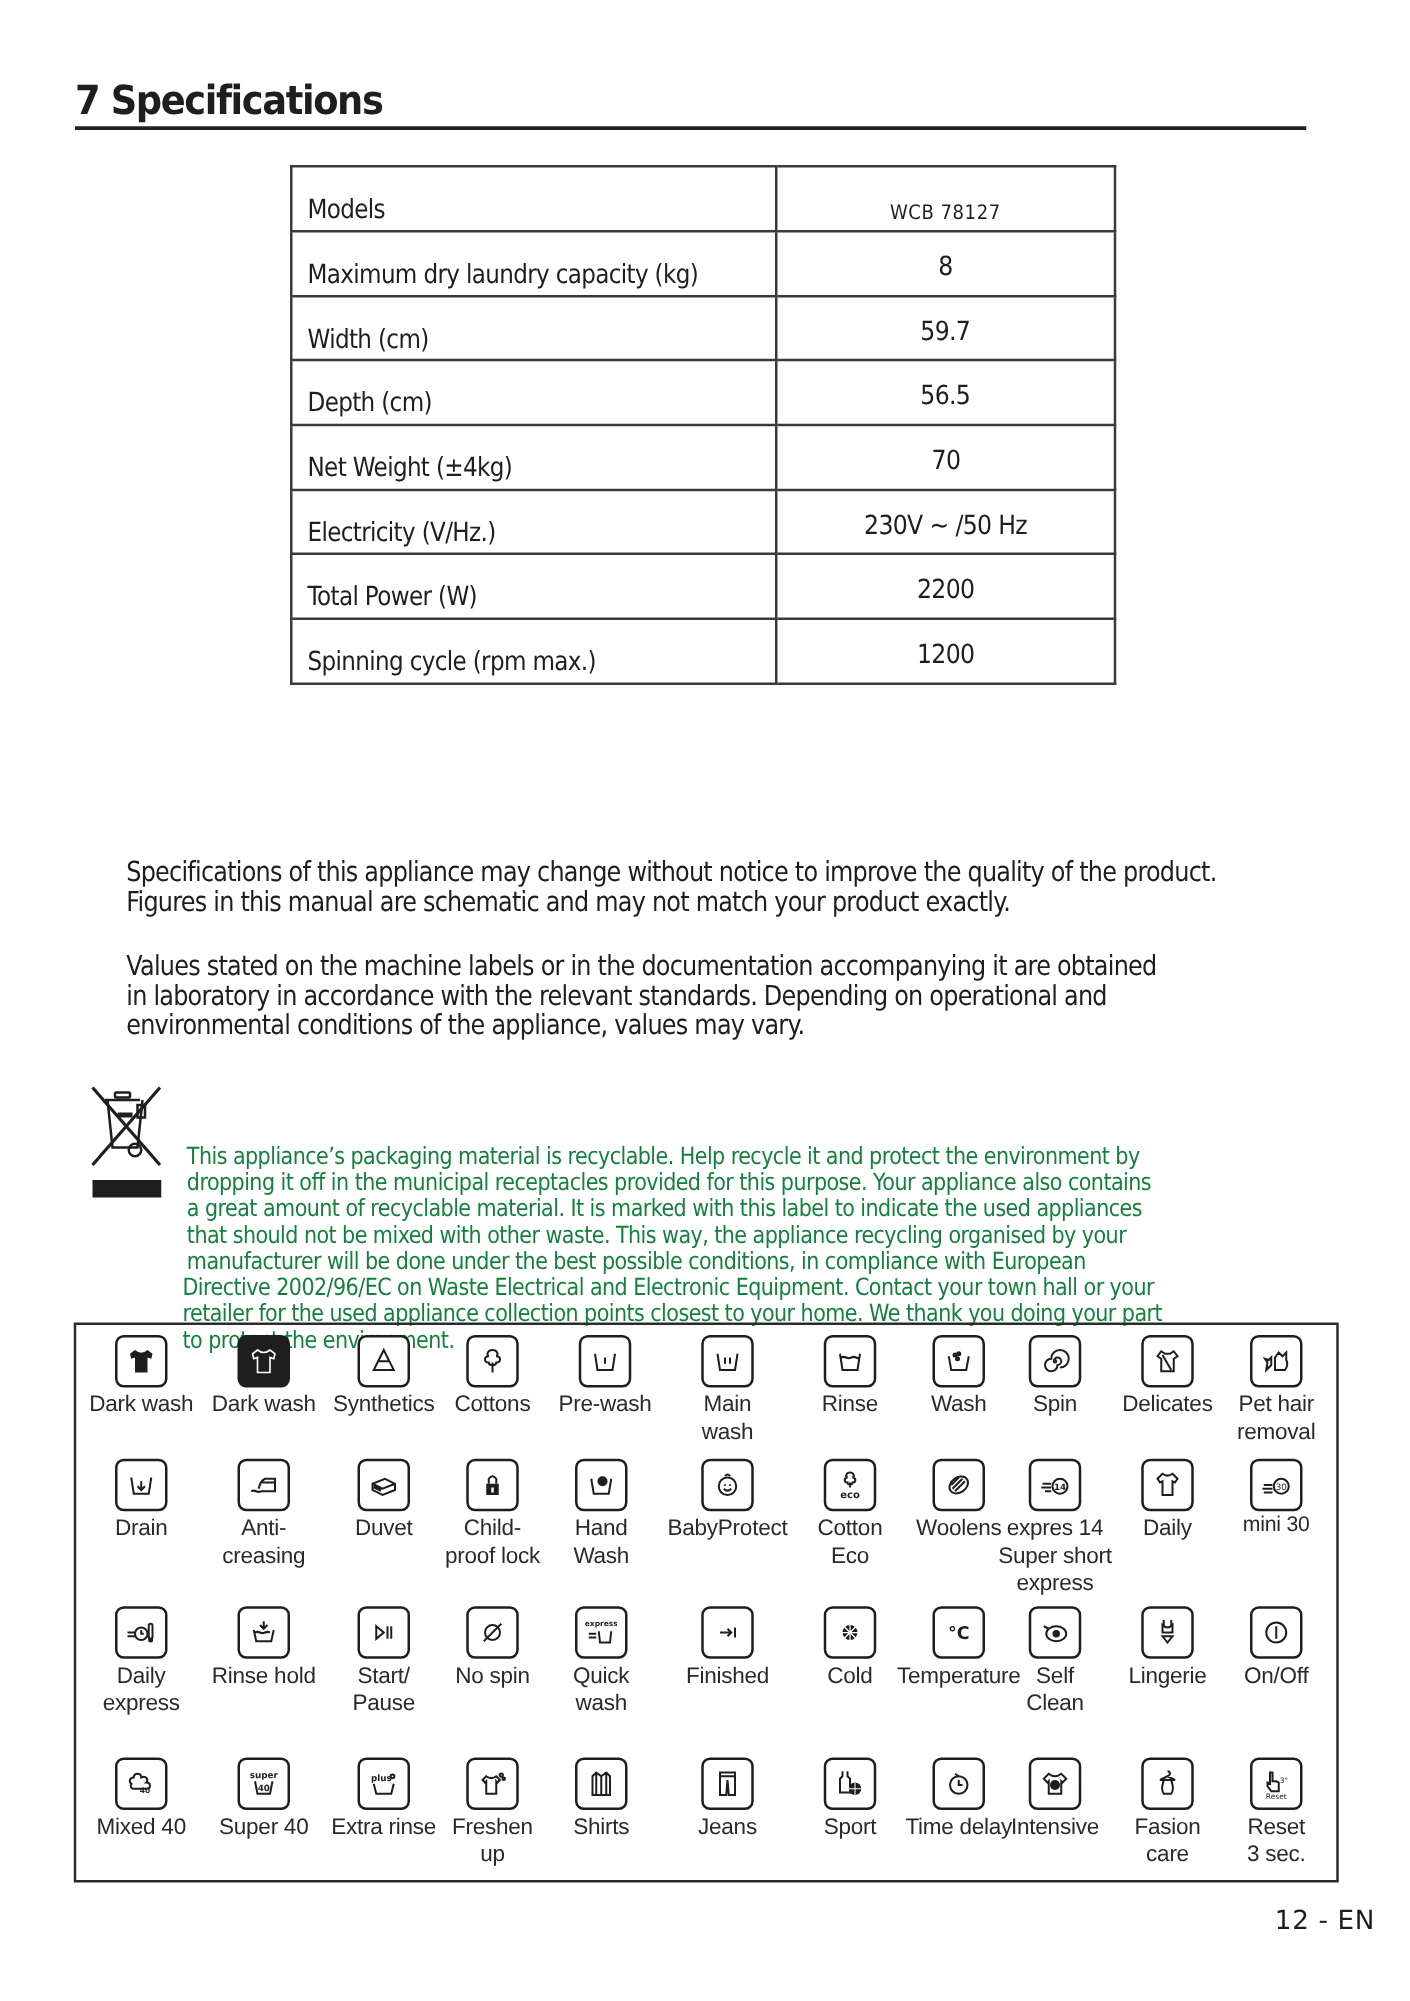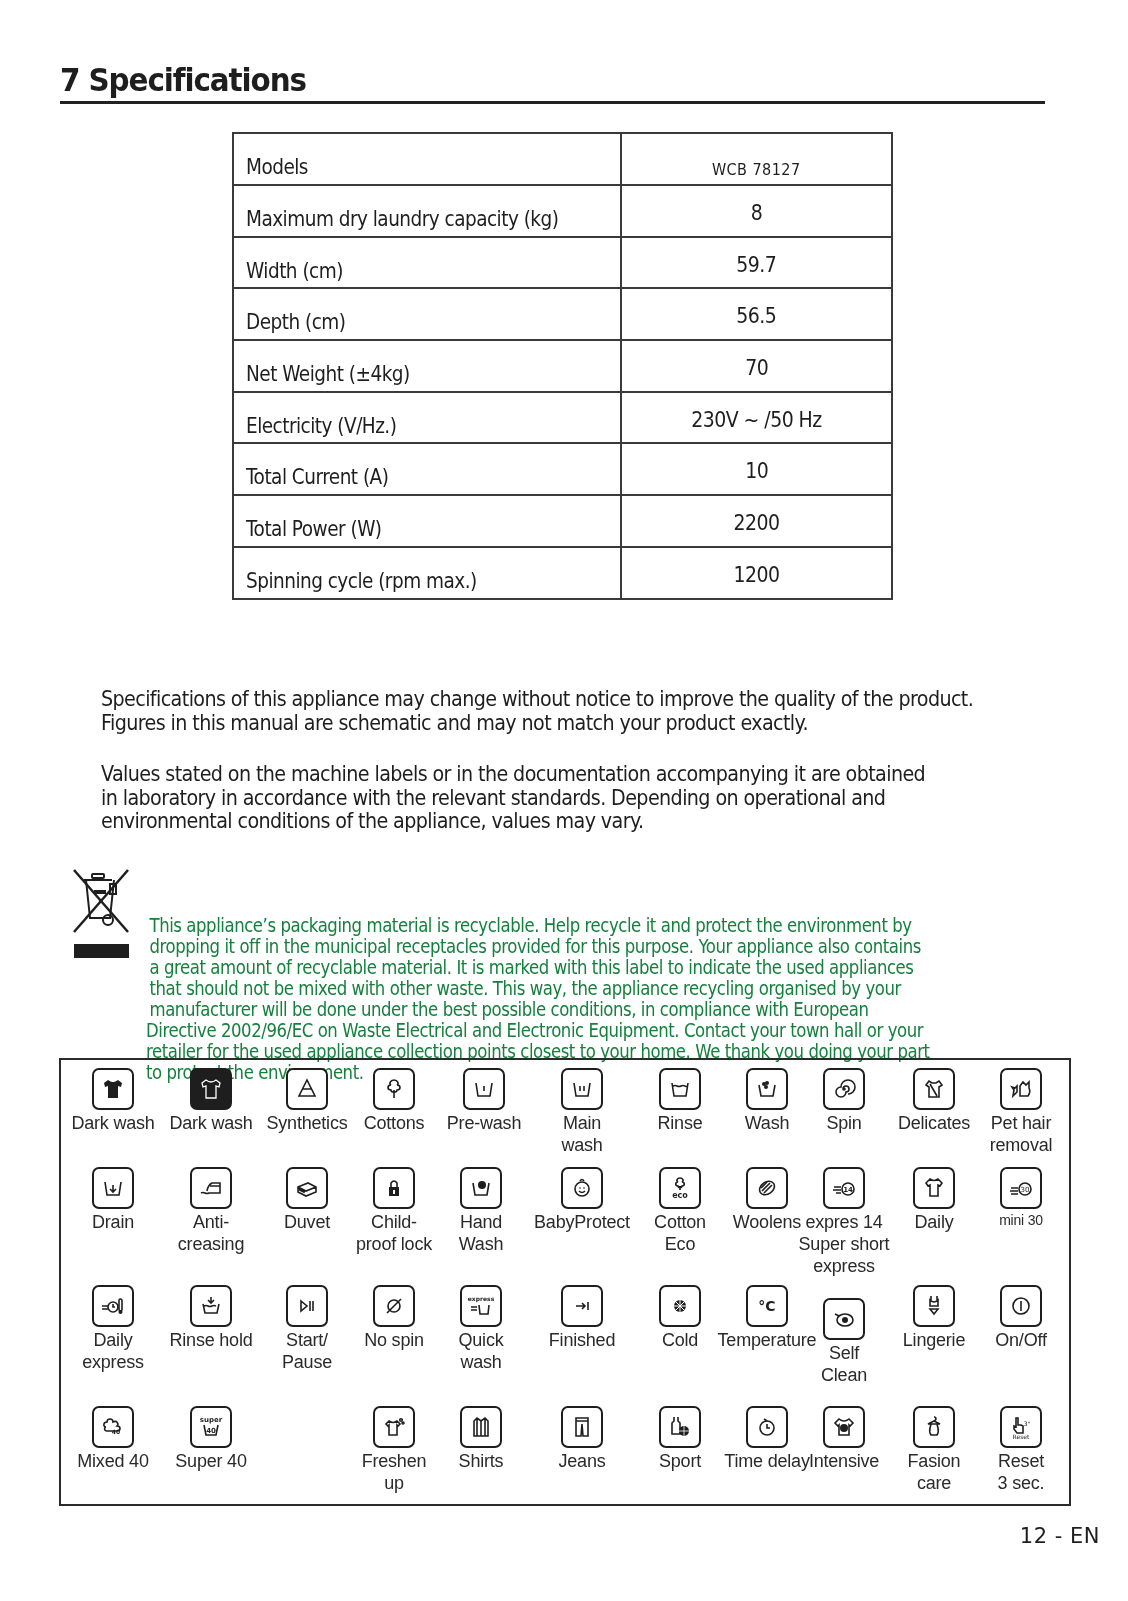--- a/index.html
+++ b/index.html
@@ -27,21 +27,21 @@
     .recycle-text { position: absolute; left: 146px; top: 870px; font-size: 19px; line-height: 21px; color: #15803d; letter-spacing: -0.5px; margin-top: 45px; }
     .recycle-text span { display: block; transform: scaleX(0.87); transform-origin: left; white-space: nowrap; }
     .recycle-text span.ind { padding-left: 4px; }
 
     .icons-box { position: absolute; left: 59px; top: 1058px; width: 1012px; height: 448px; border: 2.5px solid #2b2b2b; }
     .icon-cell { position: absolute; width: 110px; text-align: center; }
     .icon-box { width: 42px; height: 42px; margin: 0 auto; border: 2.5px solid #1e1e1e; border-radius: 7px; display: flex; align-items: center; justify-content: center; background: #fff; }
     .icon-box.dark { background: #1e1e1e; }
     .icon-box svg { width: 26px; height: 26px; }
     .icon-label { font-family: "Liberation Sans", sans-serif; font-size: 18px; line-height: 22px; color: #2a2a2a; margin-top: 2px; white-space: nowrap; letter-spacing: -0.2px; }
-    .icon-label.small { font-size: 14px; line-height: 14px; margin-top: 4px; }
+    .icon-label.small { font-size: 17px; line-height: 14px; margin-top: 4px; }
     .icon-label span { display: block; }
 
     .footer { position: absolute; left: 0; width: 1100px; top: 1524px; text-align: right; font-size: 21px; color: #1e1e1e; letter-spacing: 0.5px; }
   </style>
 </head>
 <body>
 
 <div class="heading">
   <span class="title">7  Specifications</span>
 </div>
@@ -64,24 +64,20 @@
         <td class="label"><span class="narrow">Depth (cm)</span></td>
         <td class="value"><span class="narrow-c">56.5</span></td>
       </tr>
       <tr>
         <td class="label"><span class="narrow">Net Weight (±4kg)</span></td>
         <td class="value"><span class="narrow-c">70</span></td>
       </tr>
       <tr>
         <td class="label"><span class="narrow">Electricity (V/Hz.)</span></td>
         <td class="value"><span class="narrow-c">230V ~ /50 Hz</span></td>
-      </tr>
-      <tr>
-        <td class="label"><span class="narrow">Total Current (A)</span></td>
-        <td class="value"><span class="narrow-c">10</span></td>
       </tr>
       <tr>
         <td class="label"><span class="narrow">Total Power (W)</span></td>
         <td class="value"><span class="narrow-c">2200</span></td>
       </tr>
       <tr>
         <td class="label"><span class="narrow">Spinning cycle (rpm max.)</span></td>
         <td class="value"><span class="narrow-c">1200</span></td>
       </tr>
     </tbody>
@@ -454,21 +450,21 @@
     <div class="icon-cell" style="left: 651px; top: 225px;">
       <div class="icon-box">
         <svg viewBox="0 0 26 26">
           <text x="13" y="18" text-anchor="middle" font-size="14" font-weight="bold" font-family="DejaVu Sans, sans-serif" fill="#1e1e1e">°C</text>
         </svg>
       </div>
       <div class="icon-label">
         <span>Temperature</span>
       </div>
     </div>
-    <div class="icon-cell" style="left: 728px; top: 238px;">
+    <div class="icon-cell" style="left: 728px; top: 225px;">
       <div class="icon-box">
         <svg viewBox="0 0 26 26">
           <ellipse cx="14" cy="14" rx="8" ry="6" stroke="#1e1e1e" fill="none" stroke-width="1.6"></ellipse>
           <circle cx="14" cy="14" r="3" fill="#1e1e1e"></circle>
           <path d="M4 8 L8 10" stroke="#1e1e1e" fill="none" stroke-width="1.6"></path>
         </svg>
       </div>
       <div class="icon-label">
         <span>Self</span>
         <span>Clean</span>
@@ -511,20 +507,32 @@
         <svg viewBox="0 0 26 26">
           <text x="13" y="8" text-anchor="middle" font-size="7" font-weight="bold" font-family="DejaVu Sans, sans-serif" fill="#1e1e1e">super</text>
           <path d="M6 11 L8 21 L18 21 L20 11" stroke="#1e1e1e" fill="none" stroke-width="1.6"></path>
           <text x="13" y="19" text-anchor="middle" font-size="7" font-weight="bold" font-family="DejaVu Sans, sans-serif" fill="#1e1e1e">40</text>
         </svg>
       </div>
       <div class="icon-label">
         <span>Super 40</span>
       </div>
     </div>
+    <div class="icon-cell" style="left: 191px; top: 346px;">
+      <div class="icon-box">
+        <svg viewBox="0 0 26 26">
+          <text x="11" y="11" text-anchor="middle" font-size="7" font-weight="bold" font-family="DejaVu Sans, sans-serif" fill="#1e1e1e">plus</text>
+          <circle cx="20" cy="7" r="1.5" stroke="#1e1e1e" fill="none" stroke-width="1.6"></circle>
+          <path d="M5 13 L7 21 L19 21 L21 13" stroke="#1e1e1e" fill="none" stroke-width="1.6"></path>
+        </svg>
+      </div>
+      <div class="icon-label">
+        <span>Extra rinse</span>
+      </div>
+    </div>
     <div class="icon-cell" style="left: 278px; top: 346px;">
       <div class="icon-box">
         <svg viewBox="0 0 26 26">
           <path d="M8 7 L5 10 L7 12 L8 11 L8 21 L16 21 L16 11 L17 12 L19 10 L16 7 Q12 10 8 7Z" stroke="#1e1e1e" fill="none" stroke-width="1.6"></path>
           <circle cx="20" cy="6" r="1.3" stroke="#1e1e1e" fill="none" stroke-width="1.6"></circle>
           <circle cx="22" cy="9" r="1" stroke="#1e1e1e" fill="none" stroke-width="1.6"></circle>
         </svg>
       </div>
       <div class="icon-label">
         <span>Freshen</span>

